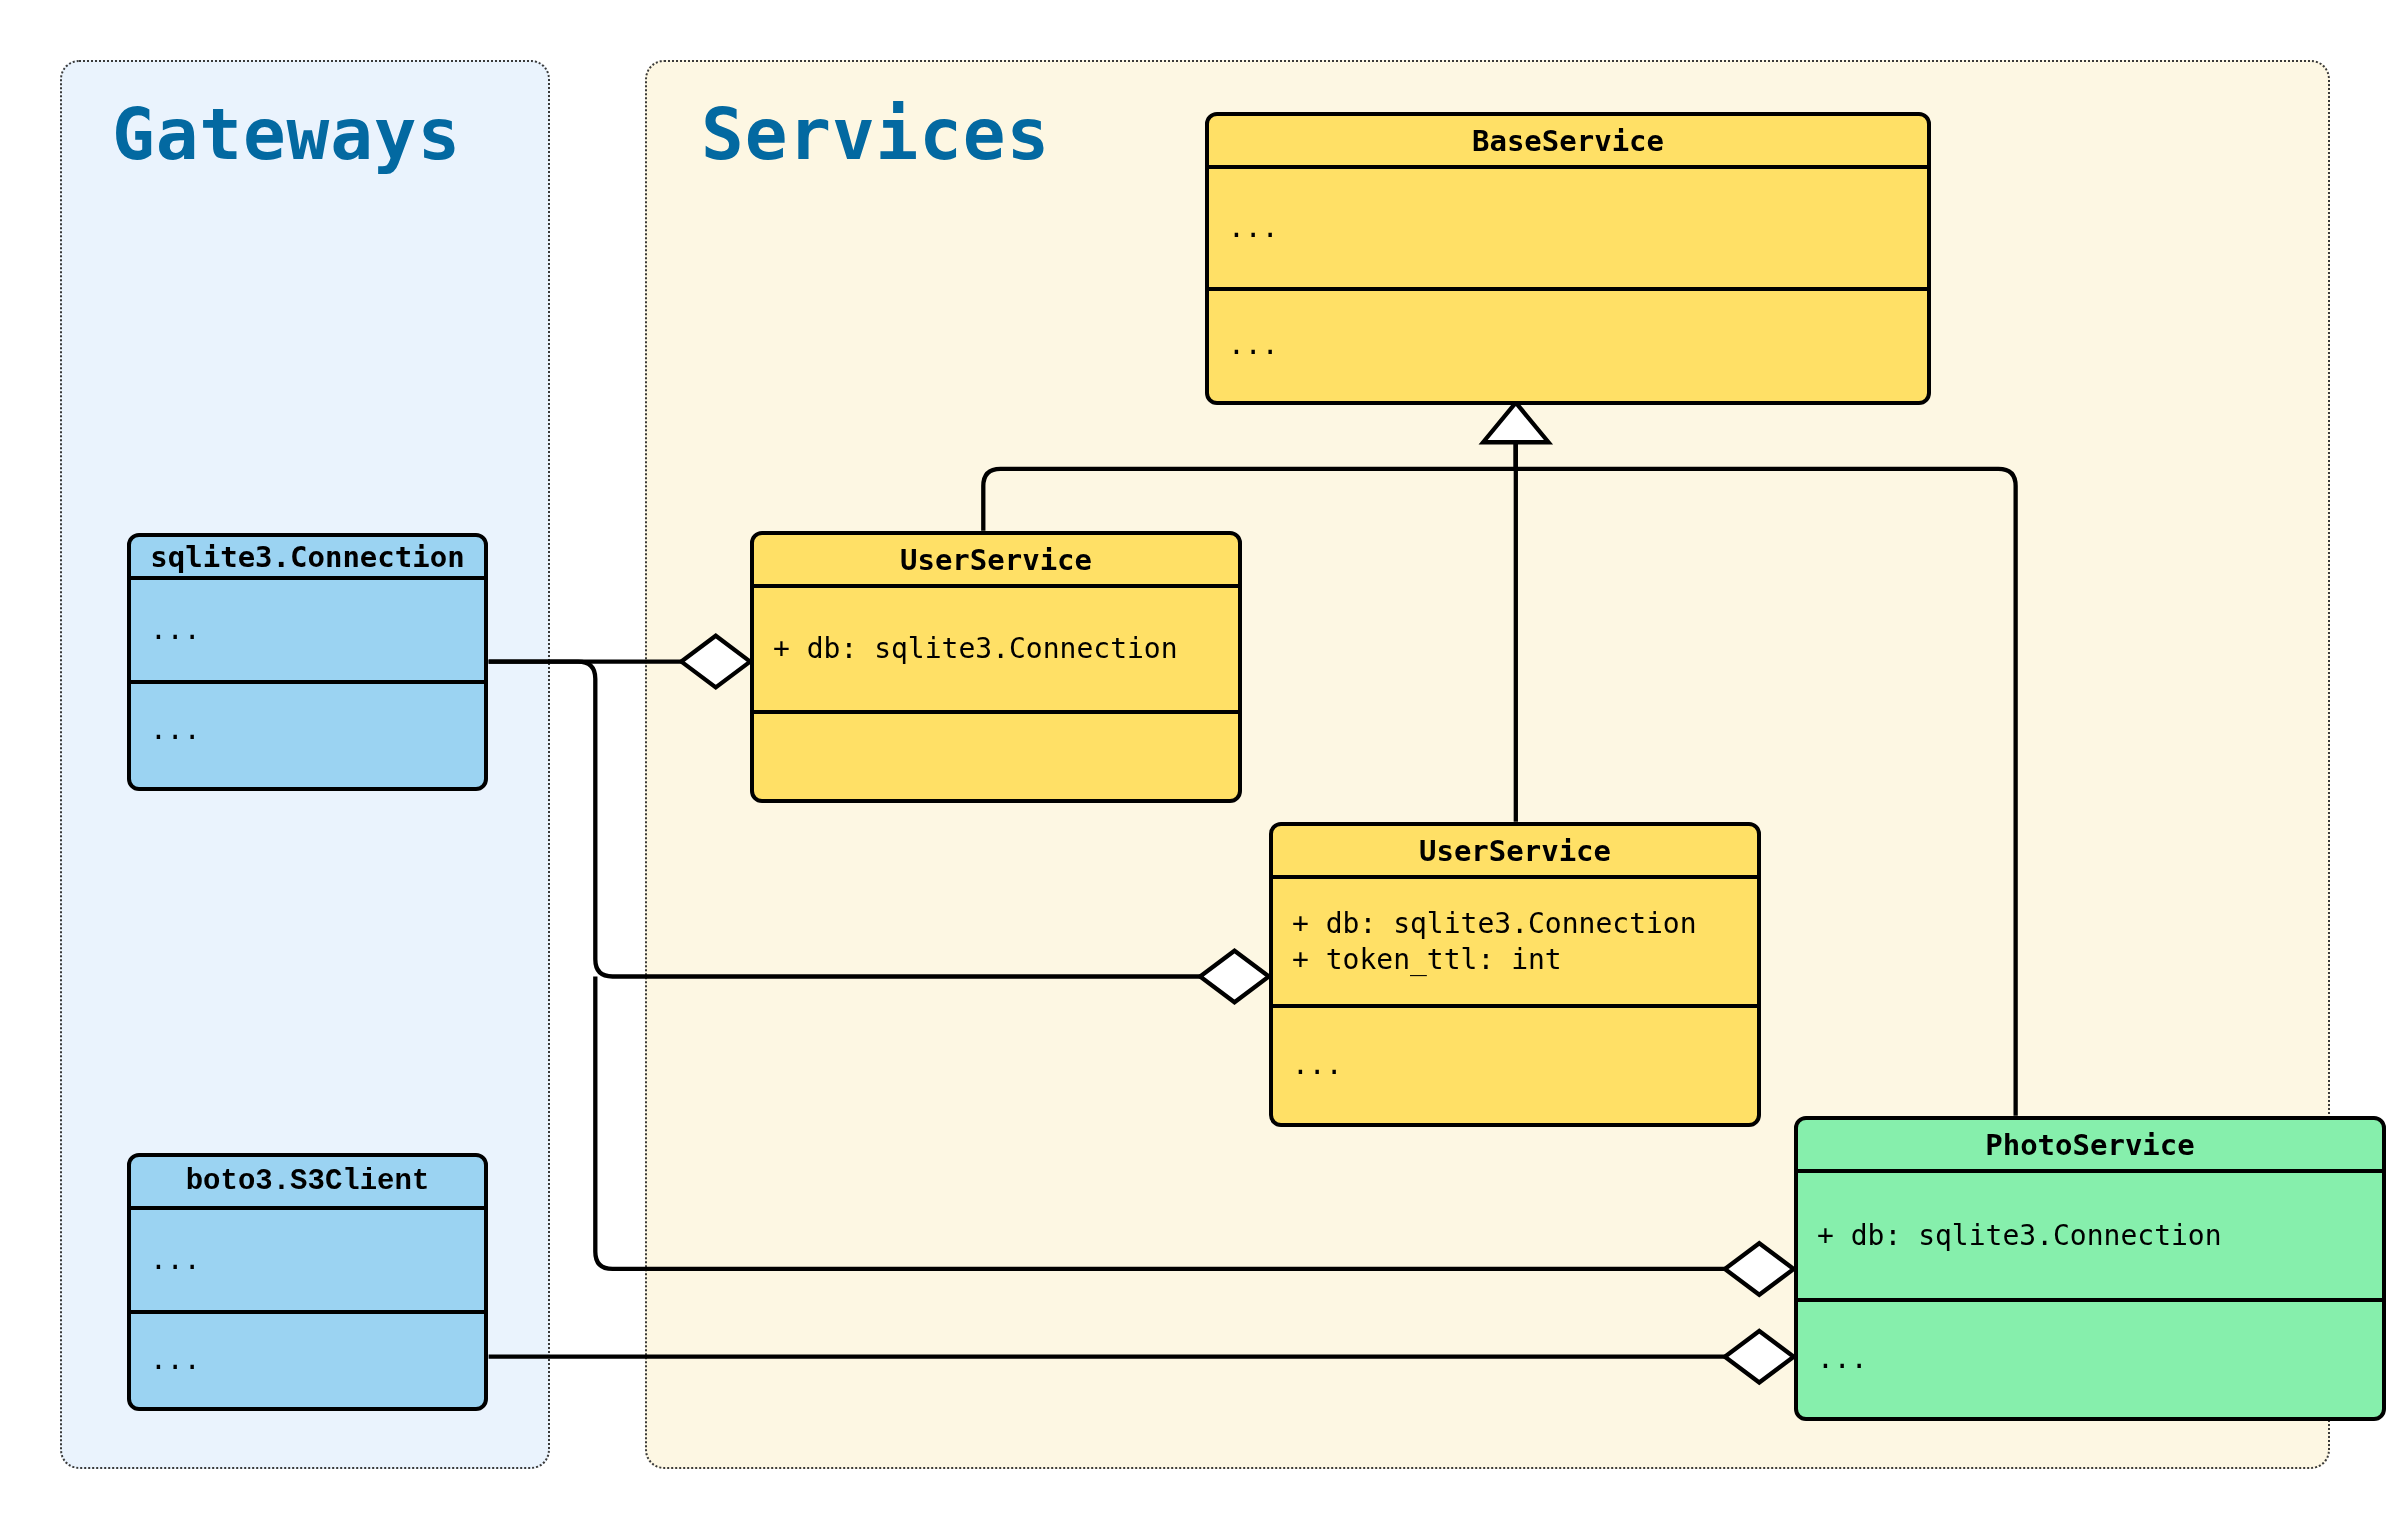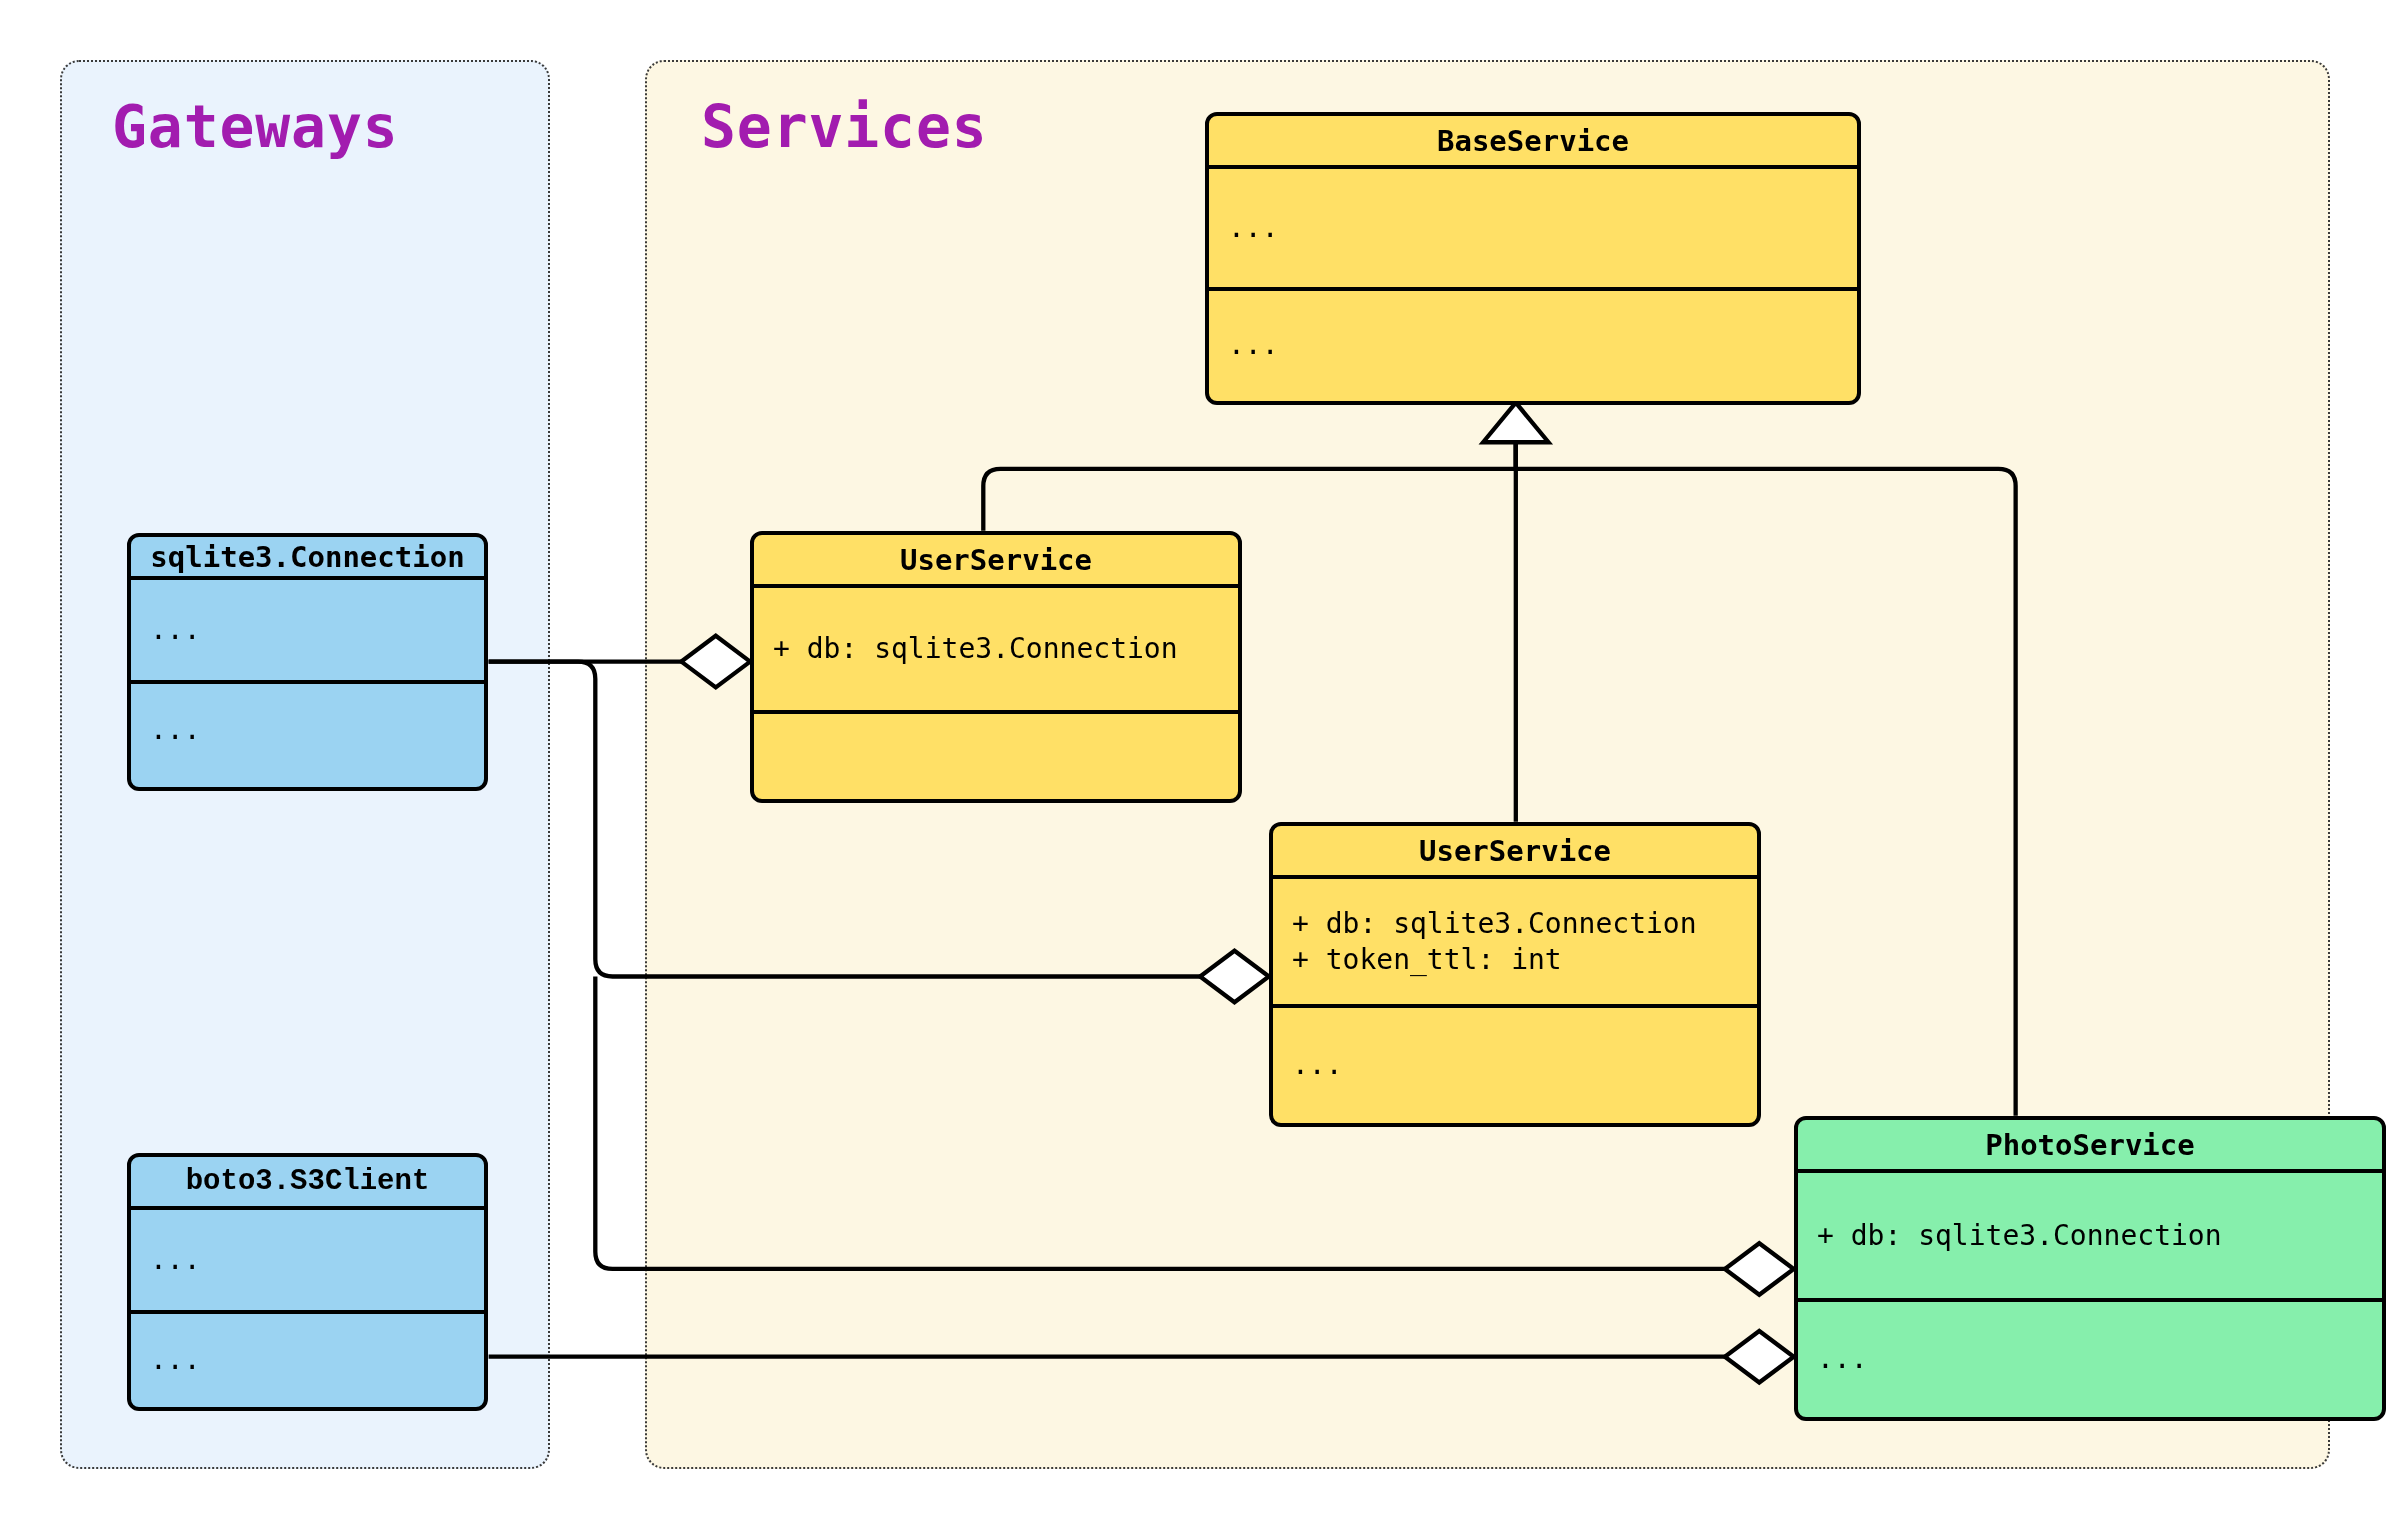--- a/index.html
+++ b/index.html
@@ -23,22 +23,22 @@
   .pkg {
     position: absolute;
     border: 2.6px dotted #3a3a3a;
     border-radius: 19px;
     box-sizing: border-box;
   }
   .pkg-title {
     position: absolute;
     font-family: "DejaVu Sans Mono", monospace;
     font-weight: bold;
-    font-size: 58px;
-    color: #a21caf;
+    font-size: 71px;
+    color: #0369a1;
     letter-spacing: 0.9px;
     white-space: nowrap;
   }
   .uml {
     position: absolute;
     box-sizing: border-box;
     border: 4.3px solid #000000;
     border-radius: 12px;
     overflow: hidden;
     z-index: 5;
@@ -134,21 +134,21 @@
       <div class="uml" style="left: 127px; top: 533px; width: 361px; height: 258px; background: rgb(155, 211, 242);">
         <div class="uml-name" style="height: 43px;">sqlite3.Connection</div>
         <div class="uml-compartment divided" style="height: 104px;"><div>...</div></div>
         <div class="uml-compartment" style="height: 92px;"><div>...</div></div>
       </div>
       <div class="uml" style="left: 127px; top: 1153px; width: 361px; height: 258px; background: rgb(155, 211, 242);">
         <div class="uml-name" style="height: 53px; font-family: Liberation Mono, monospace;">boto3.S3Client</div>
         <div class="uml-compartment divided" style="height: 104px;"><div>...</div></div>
         <div class="uml-compartment" style="height: 92px;"><div>...</div></div>
       </div>
-      <div class="uml" style="left: 1205px; top: 112px; width: 656px; height: 293px; background: rgb(255, 224, 102);">
+      <div class="uml" style="left: 1205px; top: 112px; width: 726px; height: 293px; background: rgb(255, 224, 102);">
         <div class="uml-name" style="height: 53px;">BaseService</div>
         <div class="uml-compartment divided" style="height: 122px;"><div>...</div></div>
         <div class="uml-compartment" style="height: 108px;"><div>...</div></div>
       </div>
       <div class="uml" style="left: 750px; top: 531px; width: 492px; height: 272px; background: rgb(255, 224, 102);">
         <div class="uml-name" style="height: 53px;">UserService</div>
         <div class="uml-compartment divided" style="height: 126px;"><div>+ db: sqlite3.Connection</div></div>
         <div class="uml-compartment" style="height: 113px;"><div></div></div>
       </div>
       <div class="uml" style="left: 1269px; top: 822px; width: 492px; height: 305px; background: rgb(255, 224, 102);">

